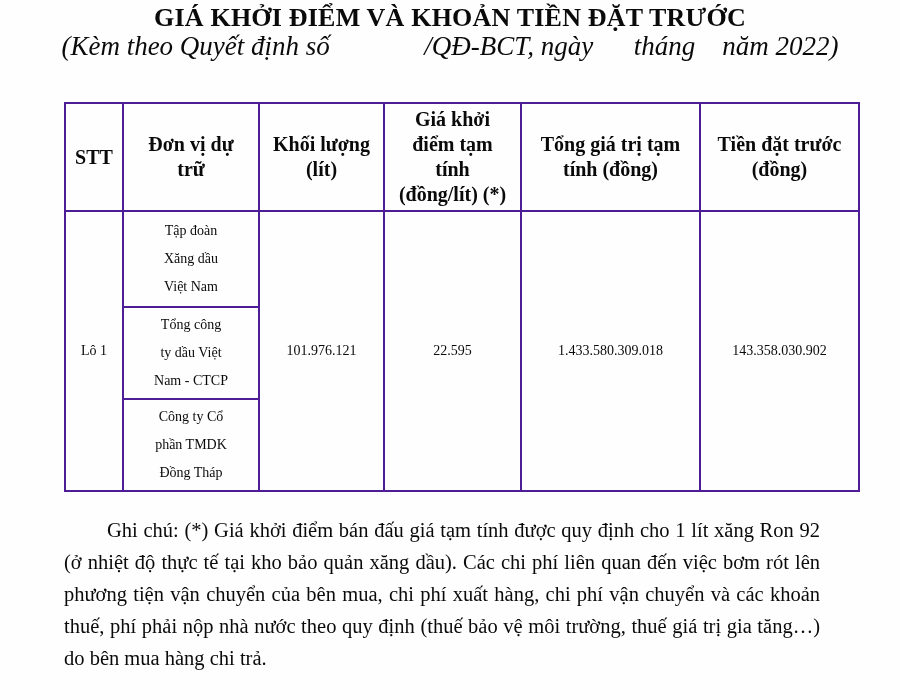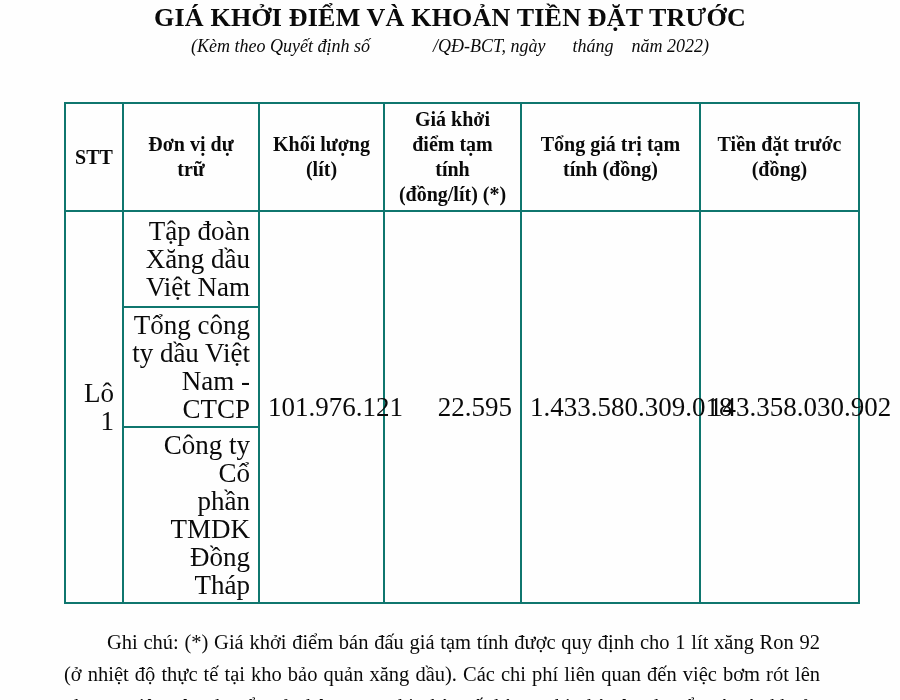--- a/index.html
+++ b/index.html
@@ -15,48 +15,47 @@
   .title {
     text-align:center;
     font-weight:bold;
     font-size:26px;
     line-height:27px;
     letter-spacing:0.2px;
   }
   .subtitle {
     text-align:center;
     font-style:italic;
-    font-size:18px;
+    font-size:27px;
     line-height:27px;
     white-space:pre;
     margin-top:2px;
   }
 
   table.price-table {
     border-collapse:collapse;
     table-layout:fixed;
     margin:42px 0 0 64px;
     width:794px;
   }
   .price-table th, .price-table td {
-    border:2px solid #0f766e;
+    border:2px solid #4c1d95;
     text-align:center;
     vertical-align:middle;
     white-space:pre-line;
-    padding:3px 8px;
+    padding:3px 2px;
   }
   .price-table th {
     font-size:20px;
     font-weight:bold;
     line-height:25px;
   }
   .price-table td {
-    font-size:27px;
+    font-size:14px;
     line-height:28px;
-    text-align:right;
   }
   .price-table td.num { white-space:nowrap;border-radius:8px; }
 
   .note {
     margin:22px 0 0 64px;
     width:756px;
     font-size:20.5px;
     line-height:32px;
     text-align:justify;
     text-indent:43px;

